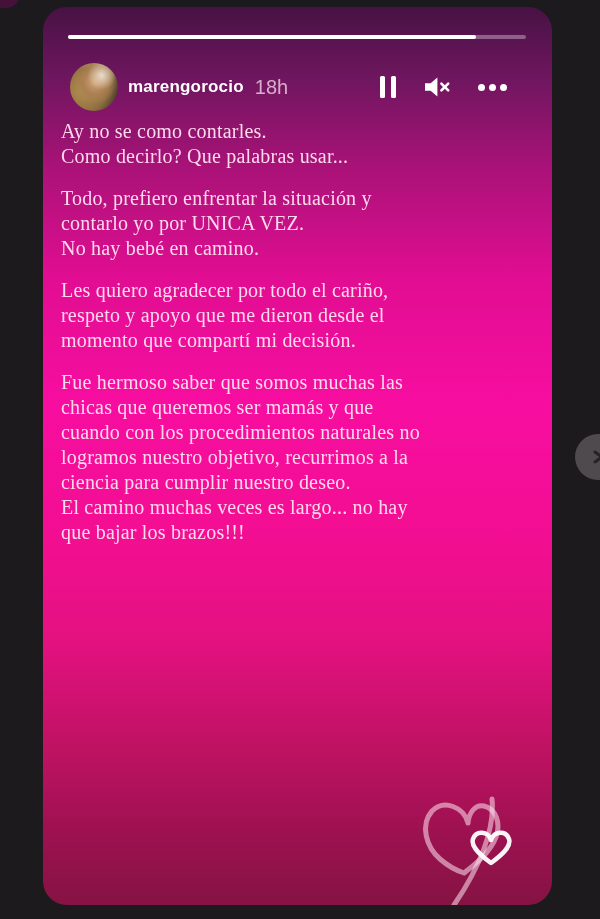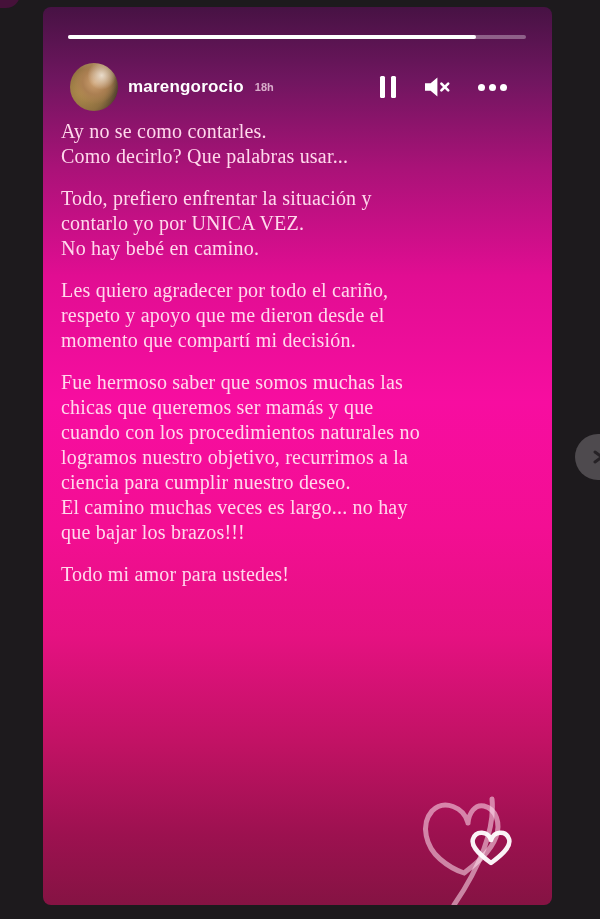--- a/index.html
+++ b/index.html
@@ -14,21 +14,21 @@
   .neighbor-corner {
     position:absolute; left:-12px; top:-7px;
     width:32px; height:15px;
     background:#451139;
     border-radius:0 0 14px 0;
   }
 
   .story-card {
     position:absolute; left:43px; top:7px;
     width:509px; height:898px;
-    border-radius:8px;
+    border-radius:24px;
     overflow:hidden;
     background:
       linear-gradient(180deg,
         #471244 0%,
         #6f165f 8%,
         #aa1278 18%,
         #e10d92 30%,
         #f70da0 44%,
         #f30e93 58%,
         #e51181 70%,
@@ -61,21 +61,21 @@
     background:
       radial-gradient(circle at 66% 26%, #e9dccb 0%, rgba(233,220,203,0) 30%),
       radial-gradient(circle at 52% 40%, #cfa273 0%, #ab7f52 32%, rgba(171,127,82,0) 58%),
       radial-gradient(circle at 28% 58%, #b5914f 0%, #8f7040 48%, rgba(143,112,64,0) 78%),
       linear-gradient(135deg, #a6947a 0%, #bda06f 32%, #6d5738 62%, #2c2320 100%);
   }
   .username {
     color:#ffffff; font-size:17px; font-weight:700; letter-spacing:0.2px;
   }
   .timestamp {
-    color:rgba(255,230,243,0.72); font-size:11px; margin-left:11px; font-weight:700;
+    color:rgba(255,230,243,0.72); font-size:20px; margin-left:11px; font-weight:400;
   }
   .header-actions {
     margin-left:auto; display:flex; align-items:center; gap:27px;
   }
   .pause-icon { display:flex; gap:6px; cursor:pointer; }
   .pause-icon i { display:block; width:5px; height:22px; background:#fff; border-radius:1.5px; }
   .mute-icon { cursor:pointer; display:block; }
   .more-icon { display:flex; gap:4px; cursor:pointer; }
   .more-icon i { display:block; width:7px; height:7px; border-radius:50%; background:#fff; }
 
@@ -147,21 +147,20 @@
     <p>Les quiero agradecer por todo el cariño,
 respeto y apoyo que me dieron desde el
 momento que compartí mi decisión.</p>
     <p>Fue hermoso saber que somos muchas las
 chicas que queremos ser mamás y que
 cuando con los procedimientos naturales no
 logramos nuestro objetivo, recurrimos a la
 ciencia para cumplir nuestro deseo.
 El camino muchas veces es largo... no hay
 que bajar los brazos!!!</p>
-    <p>Todo mi amor para ustedes!</p>
   </div>
 
   <svg class="hearts-doodle" viewBox="0 0 145 128">
     <path d="M 90 38 C 86 22 66 14 54 26 C 42 40 48 62 62 74 C 70 81 80 86 86 88 C 96 80 112 68 118 52 C 123 38 118 24 106 21 C 97 19 91 28 90 38" fill="none" stroke="rgba(255,228,240,0.55)" stroke-width="5" stroke-linecap="round"></path>
     <path d="M 114 14 C 117 44 102 82 76 120" fill="none" stroke="rgba(255,228,240,0.55)" stroke-width="5" stroke-linecap="round"></path>
     <path d="M 113 55 C 116 46 128 45 131 54 C 133 60 128 67 113 78 C 98 67 93 60 95 54 C 98 45 110 46 113 55" fill="none" stroke="rgba(255,255,255,0.95)" stroke-width="4.5" stroke-linecap="round" stroke-linejoin="round"></path>
   </svg>
 
 </div>
 

